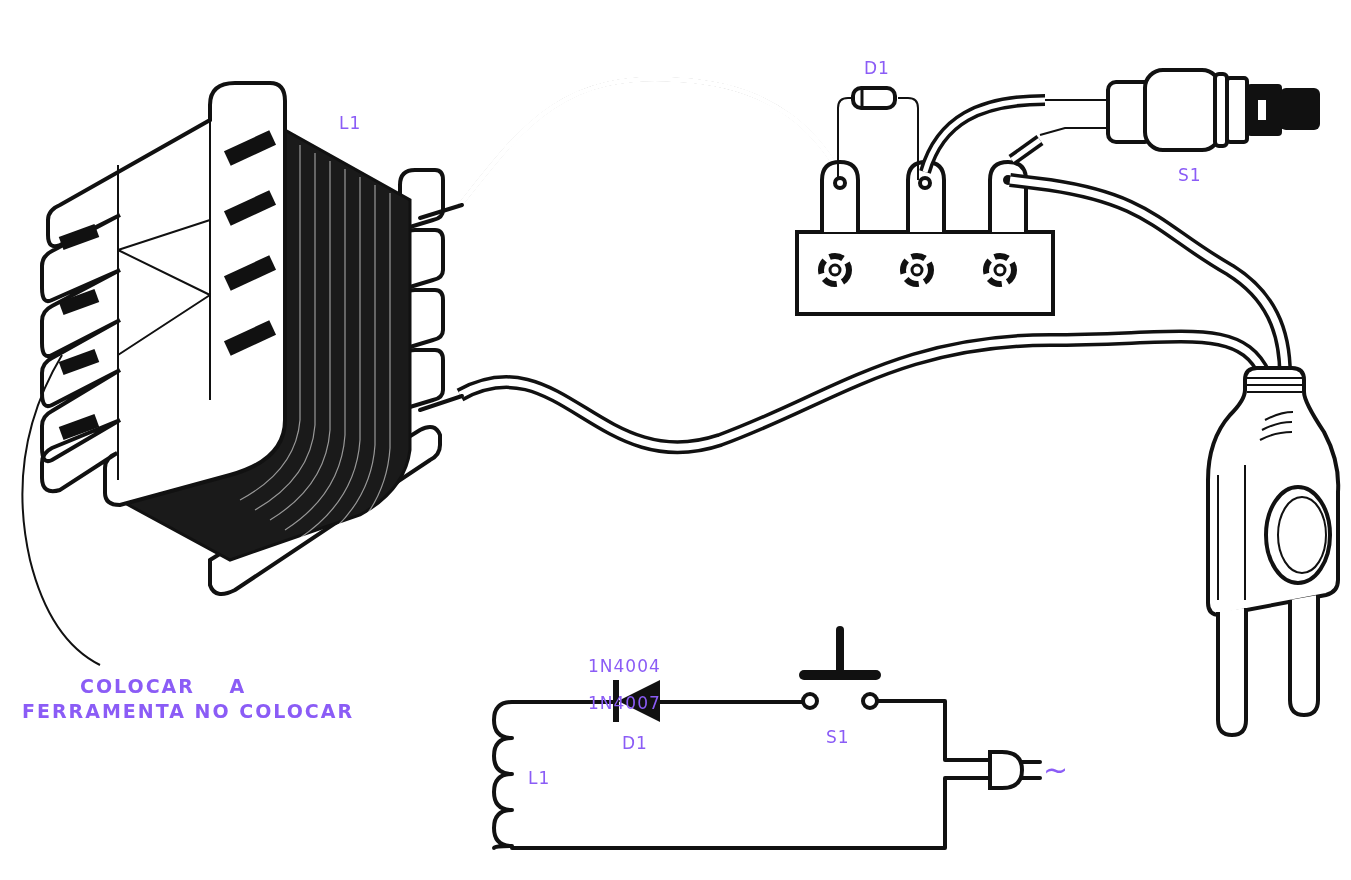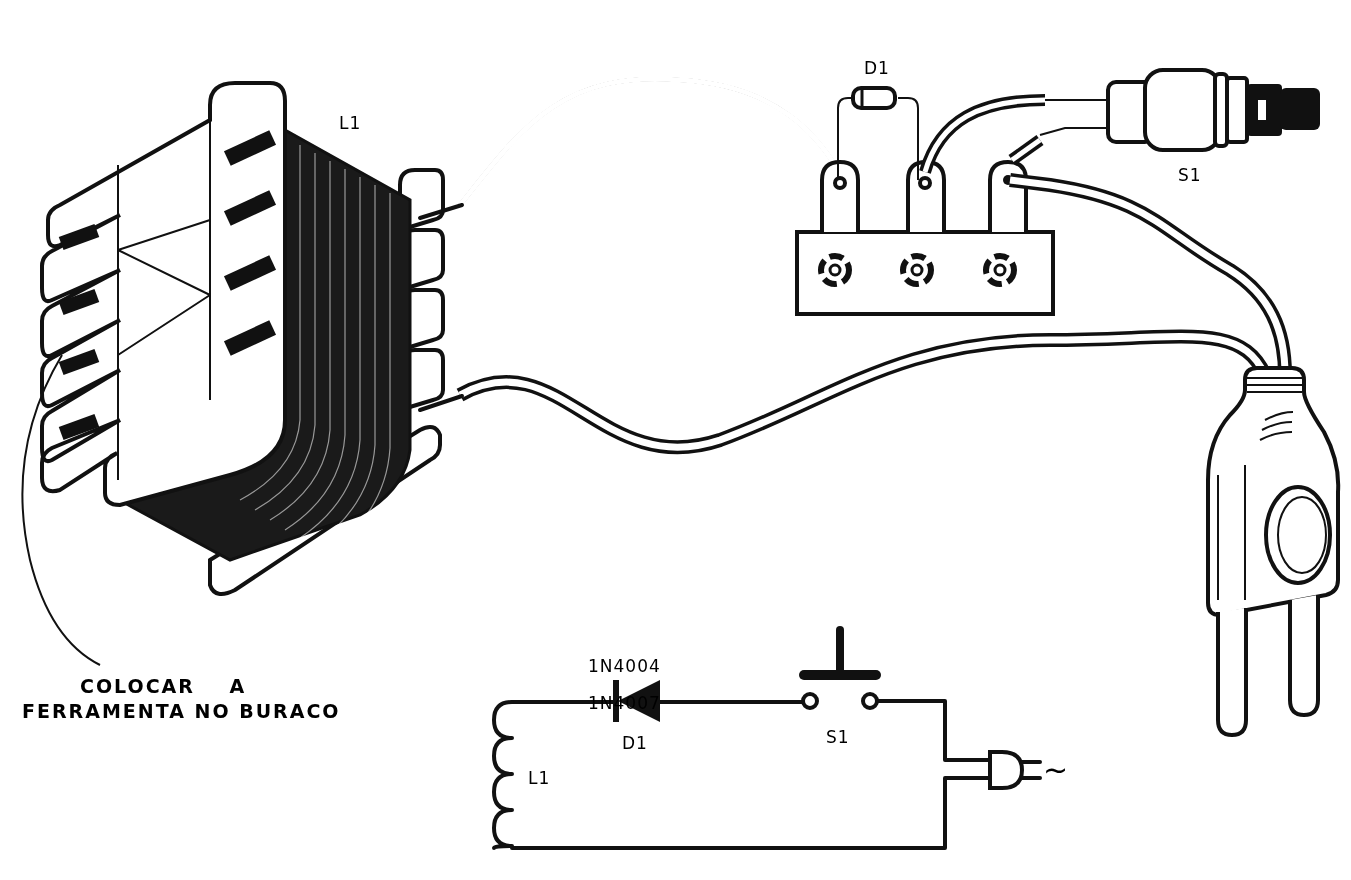--- a/index.html
+++ b/index.html
@@ -1,18 +1,18 @@
 <!DOCTYPE html>
 <html><head>
 <meta charset="utf-8">
 <style>
   html, body { margin:0; padding:0; background:#ffffff; }
   body { width:1351px; height:880px; position:relative; overflow:hidden; font-family:"DejaVu Sans", sans-serif; }
   svg { position:absolute; left:0; top:0; }
-  .lbl { position:absolute; font-family:"DejaVu Sans", sans-serif; color:#000000; font-weight:bold; letter-spacing:1px; white-space:nowrap; }
+  .lbl { position:absolute; font-family:"DejaVu Sans", sans-serif; color:#8b5cf6; font-weight:bold; letter-spacing:1px; white-space:nowrap; }
   .lbl.sm { font-size:17px; font-weight:normal; }
   .lbl.big { font-size:19px; letter-spacing:2px; }
   .ln { stroke:#111; stroke-width:4; fill:none; stroke-linecap:round; stroke-linejoin:round; }
   .thin { stroke:#111; stroke-width:2; fill:none; }
   .wh { fill:#fff; stroke:#111; stroke-width:4; }
   .blk { fill:#111; }
 </style>
 </head>
 <body>
 
@@ -156,20 +156,20 @@
       <path class="ln" d="M1022,762 H1040 M1022,778 H1040"></path>
     </g>
   </g>
 </svg>
 
 <div class="lbl sm" style="left:339px;top:113px;">L1</div>
 <div class="lbl sm" style="left:864px;top:58px;">D1</div>
 <div class="lbl sm" style="left:1178px;top:165px;">S1</div>
 
 <div class="lbl big" style="left:80px;top:675px;white-space:pre;">COLOCAR    A</div>
-<div class="lbl big" style="left:22px;top:700px;">FERRAMENTA NO BURACO</div>
+<div class="lbl big" style="left:22px;top:700px;">FERRAMENTA NO COLOCAR</div>
 
 <div class="lbl sm" style="left:588px;top:656px;">1N4004</div>
 <div class="lbl sm" style="left:588px;top:652px;margin-top:41px;">1N4007</div>
 <div class="lbl sm" style="left:622px;top:733px;">D1</div>
 <div class="lbl sm" style="left:826px;top:727px;">S1</div>
 <div class="lbl sm" style="left:528px;top:768px;">L1</div>
 <div class="lbl" style="left:1043px;top:752px;font-size:30px;font-weight:normal;">~</div>
 
 </body></html>

